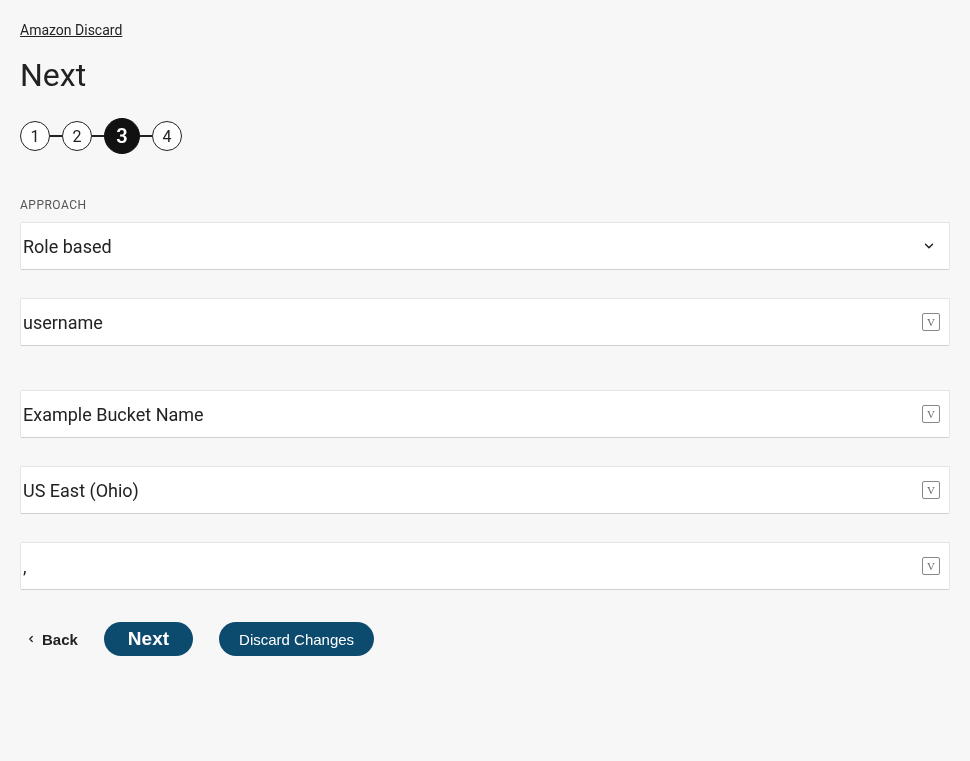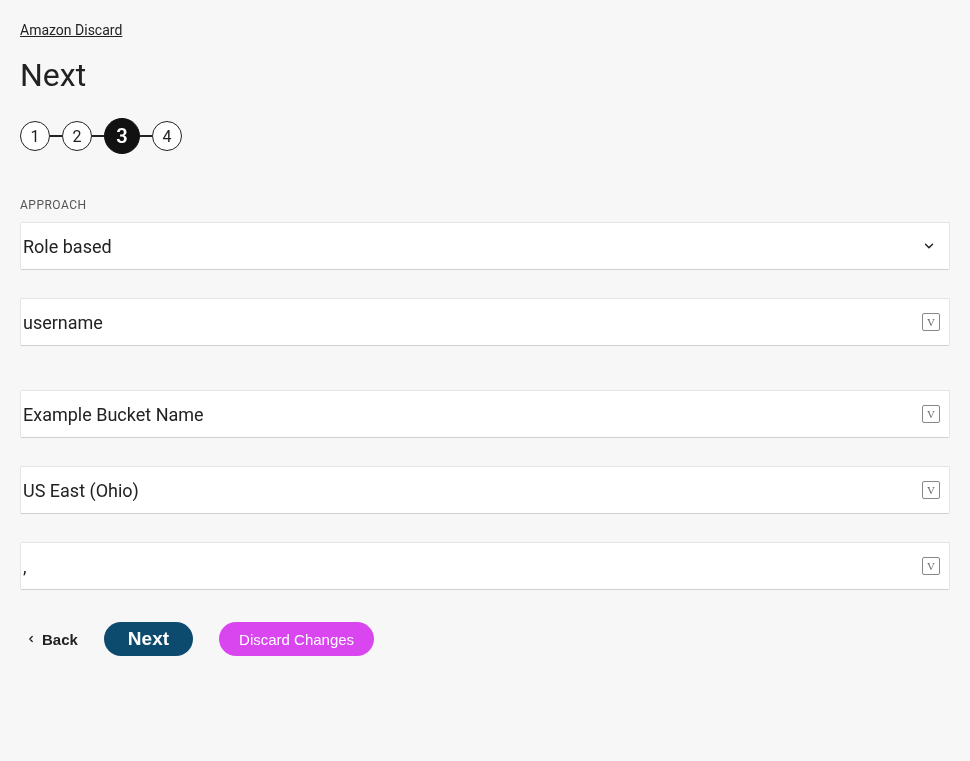--- a/index.html
+++ b/index.html
@@ -135,21 +135,21 @@
     color: #fff;
     font-size: 19px;
     font-weight: 600;
     border: none;
     border-radius: 18px;
     padding: 0 24px;
     height: 34px;
     cursor: pointer;
   }
   .discard-btn {
-    background: #d946ef;
+    background: #0c4a6e;
     color: #fff;
     font-size: 15px;
     font-weight: 500;
     border: none;
     border-radius: 18px;
     padding: 0 20px;
     height: 34px;
     cursor: pointer;
   }
 </style>

